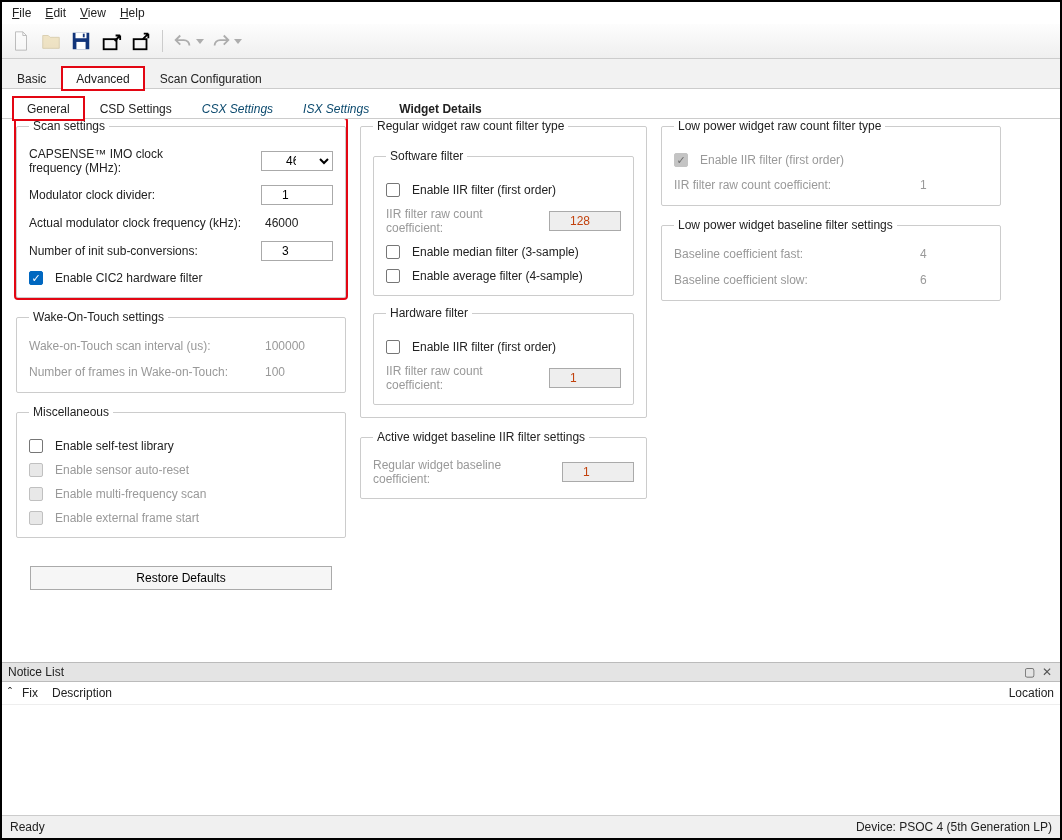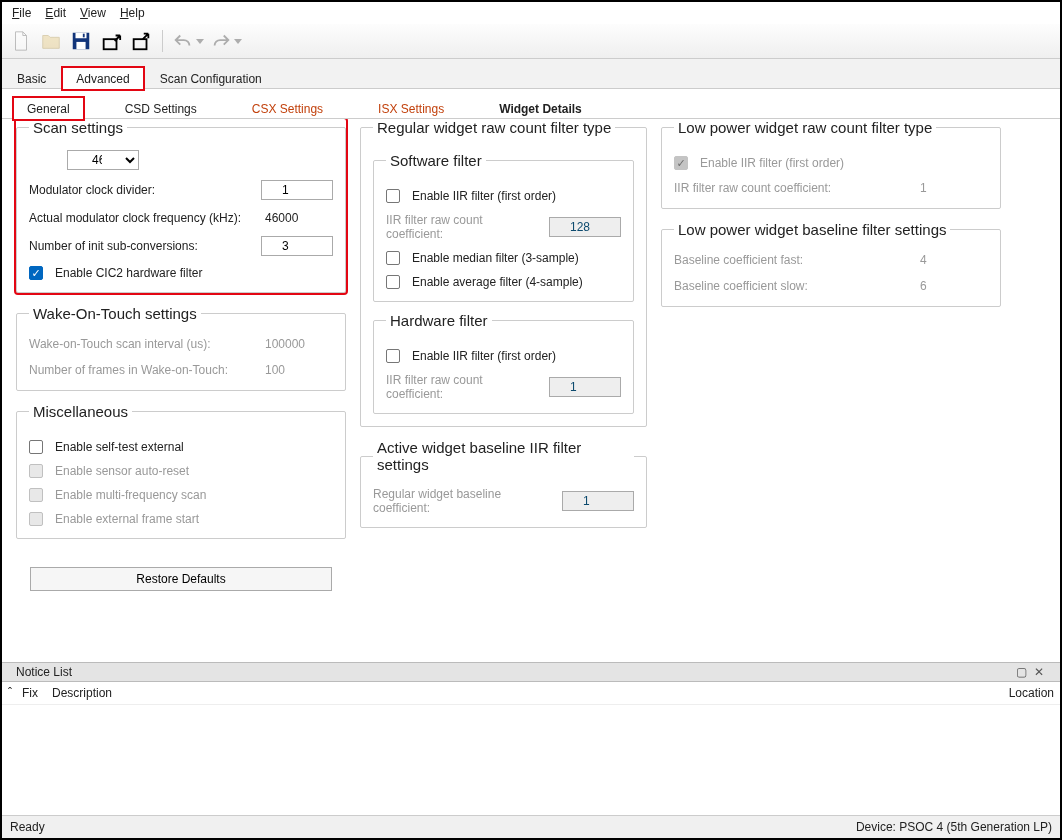--- a/index.html
+++ b/index.html
@@ -9,48 +9,48 @@
   .menubar span u { text-decoration: underline; }
   .toolbar { display: flex; align-items: center; gap: 4px; padding: 4px 6px; border-bottom: 1px solid #ccc; background: linear-gradient(#fdfdfd,#efefef); }
   .tb-btn { width: 26px; height: 26px; display: flex; align-items: center; justify-content: center; border: 1px solid transparent; }
   .tb-btn svg { width: 22px; height: 22px; }
   .tb-sep { width: 1px; height: 22px; background: #ccc; margin: 0 4px; }
   .drop-tri { width:0;height:0;border-left:4px solid transparent;border-right:4px solid transparent;border-top:5px solid #555;margin-left:2px;}
   .tabs-row { display: flex; background: #f2f2f2; border-bottom: 1px solid #ccc; padding-top: 4px; }
   .tab { padding: 5px 14px; border: 1px solid transparent; border-bottom: none; position: relative; top: 3px; cursor: default; }
   .tab.active { background: #fff; border-color: #bbb; box-shadow: 0 -1px 0 #fff inset; }
   .tab.highlight-red { outline: 2px solid #e30613; outline-offset: -2px; }
-  .tab.disabled { color: #c2410c; }
-  .subtabs { background: #fff; gap: 25px; }
+  .tab.disabled { color: #0c4a6e; font-style: italic; }
+  .subtabs { background: #fff; }
   .main-area { flex: 1; display: flex; flex-direction: column; overflow: hidden; }
   .advanced-page { flex:1; overflow:auto; padding: 0 0 10px 0; }
   .content-row { display:flex; gap: 14px; padding: 0 14px 0 14px; align-items:flex-start;}
   .col { display:flex; flex-direction:column; gap:12px;}
   .col1 { width: 330px; }
   .col2 { width: 287px;}
   .col3 { width: 340px;}
   fieldset { border: 1px solid #ccc; border-radius: 2px; padding: 10px 12px 12px 12px; }
   fieldset.highlight-red { outline: 2px solid #e30613; outline-offset: 0; }
-  legend { padding: 0 4px; font-size: 15px; }
+  legend { padding: 0 4px; font-size: 12px; }
   .form-row { display:flex; align-items:center; justify-content:space-between; margin-top:10px; gap:8px;}
   .form-row:first-of-type { margin-top: 4px;}
   .form-row label { flex:1; }
   .form-row .valbox { width:72px; }
   input[type=text], select { font: inherit; padding:1px 20px; border:1px solid #aaa; width:72px; height:20px; background:#fff;margin-left:38px;}
-  input[type=text][disabled]{ background:#eee; color:#0c4a6e;}
+  input[type=text][disabled]{ background:#eee; color:#c2410c;}
   .disabled-text { color:#999; }
   .chk-row { display:flex; align-items:center; gap:12px; margin-top:10px; }
   .chk { width:14px; height:14px; border:1px solid #767676; border-radius:2px; background:#fff; display:inline-flex; align-items:center; justify-content:center; flex-shrink:0;}
   .chk.checked { background:#0067c0; border-color:#0067c0;}
   .chk.checked::after { content:"✓"; color:#fff; font-size:11px; line-height:1;}
   .chk.disabled { background:#e8e8e8; border-color:#c0c0c0;}
   .chk.disabled.checked { background:#c4c4c4; border-color:#c4c4c4;}
   .chk.disabled.checked::after { color:#6d6d6d; }
   .btn { border:1px solid #aaa; background:#f6f6f6; padding:4px 10px; font:inherit; margin:16px 14px; cursor:default;}
-  .notice-header { background:#e4e4e4; border-top:1px solid #bbb; border-bottom:1px solid #bbb; padding:2px 14px; display:flex; align-items:center; justify-content:space-between;}
+  .notice-header { background:#e4e4e4; border-top:1px solid #bbb; border-bottom:1px solid #bbb; padding:2px 6px; display:flex; align-items:center; justify-content:space-between;}
   .notice-icons { display:flex; gap:6px;}
   .notice-icons span { width:12px; height:12px; font-size:12px; line-height:12px; cursor:default; color:#555;}
   .notice-cols { display:flex; border-bottom:1px solid #eee; padding:4px 6px; font-weight:400;}
   .notice-cols .fix { width:30px;}
   .notice-cols .desc { flex:1;}
   .notice-cols .loc { width:80px; text-align:right;}
   .notice-body { height:110px; background:#fff;}
   .statusbar { display:flex; justify-content:space-between; border-top:1px solid #ccc; background:#f0f0f0; padding:4px 8px;}
   .static-val { width:72px; padding:1px 4px; }
 </style>
@@ -126,20 +126,21 @@
 </div>
 
 <div class="main-area">
 <div class="advanced-page">
 <div class="content-row">
 
 <div class="col col1">
   <fieldset class="highlight-red">
     <legend>Scan settings</legend>
     <div class="form-row">
+      <label>CAPSENSE™ IMO clock frequency (MHz):</label>
       <select class="valbox"><option>46</option></select>
     </div>
     <div class="form-row">
       <label>Modulator clock divider:</label>
       <input type="text" class="valbox" value="1" style="">
     </div>
     <div class="form-row">
       <label>Actual modulator clock frequency (kHz):</label>
       <span class="static-val">46000</span>
     </div>
@@ -162,21 +163,21 @@
     <div class="form-row">
       <label class="disabled-text">Number of frames in Wake-on-Touch:</label>
       <span class="static-val disabled-text">100</span>
     </div>
   </fieldset>
 
   <fieldset>
     <legend>Miscellaneous</legend>
     <div class="chk-row">
       <span class="chk"></span>
-      <span>Enable self-test external</span>
+      <span>Enable self-test library</span>
     </div>
     <div class="chk-row">
       <span class="chk disabled"></span>
       <span class="disabled-text">Enable sensor auto-reset</span>
     </div>
     <div class="chk-row">
       <span class="chk disabled"></span>
       <span class="disabled-text">Enable multi-frequency scan</span>
     </div>
     <div class="chk-row">

